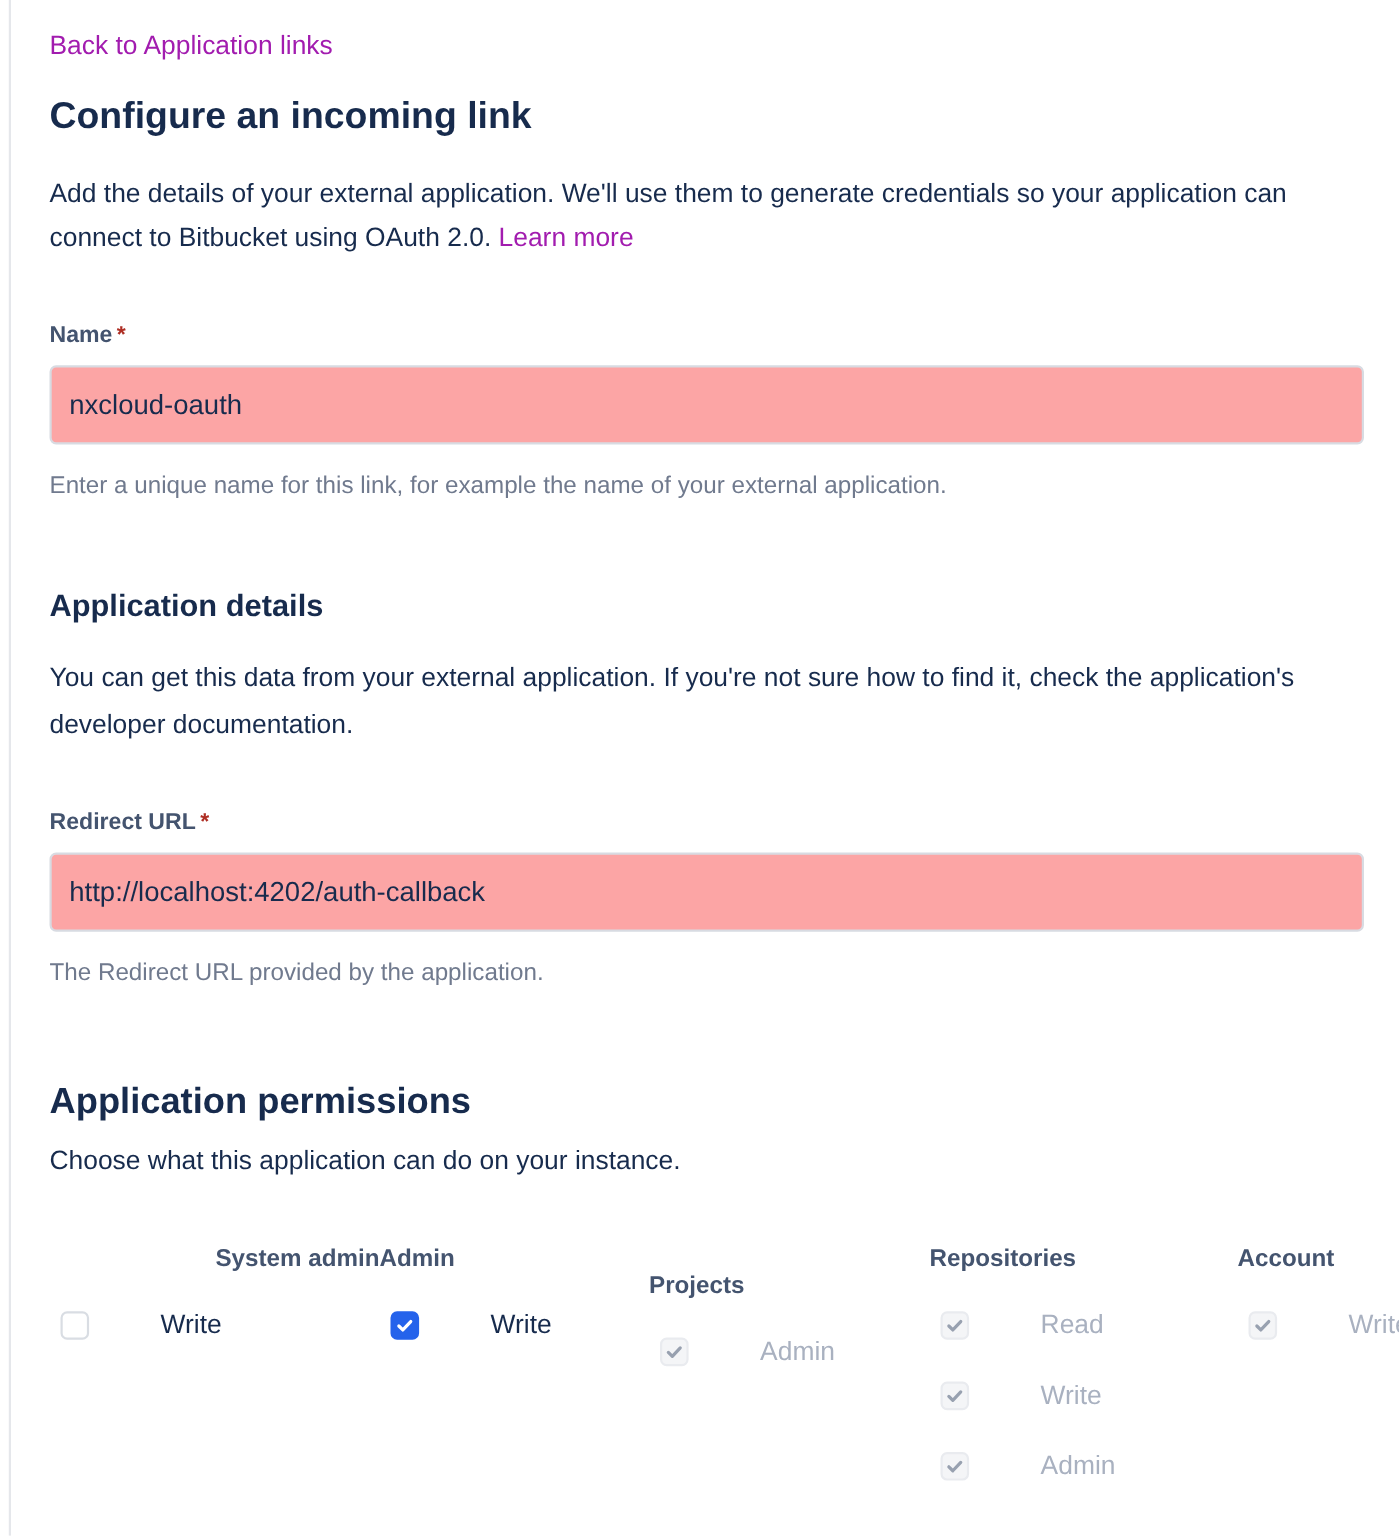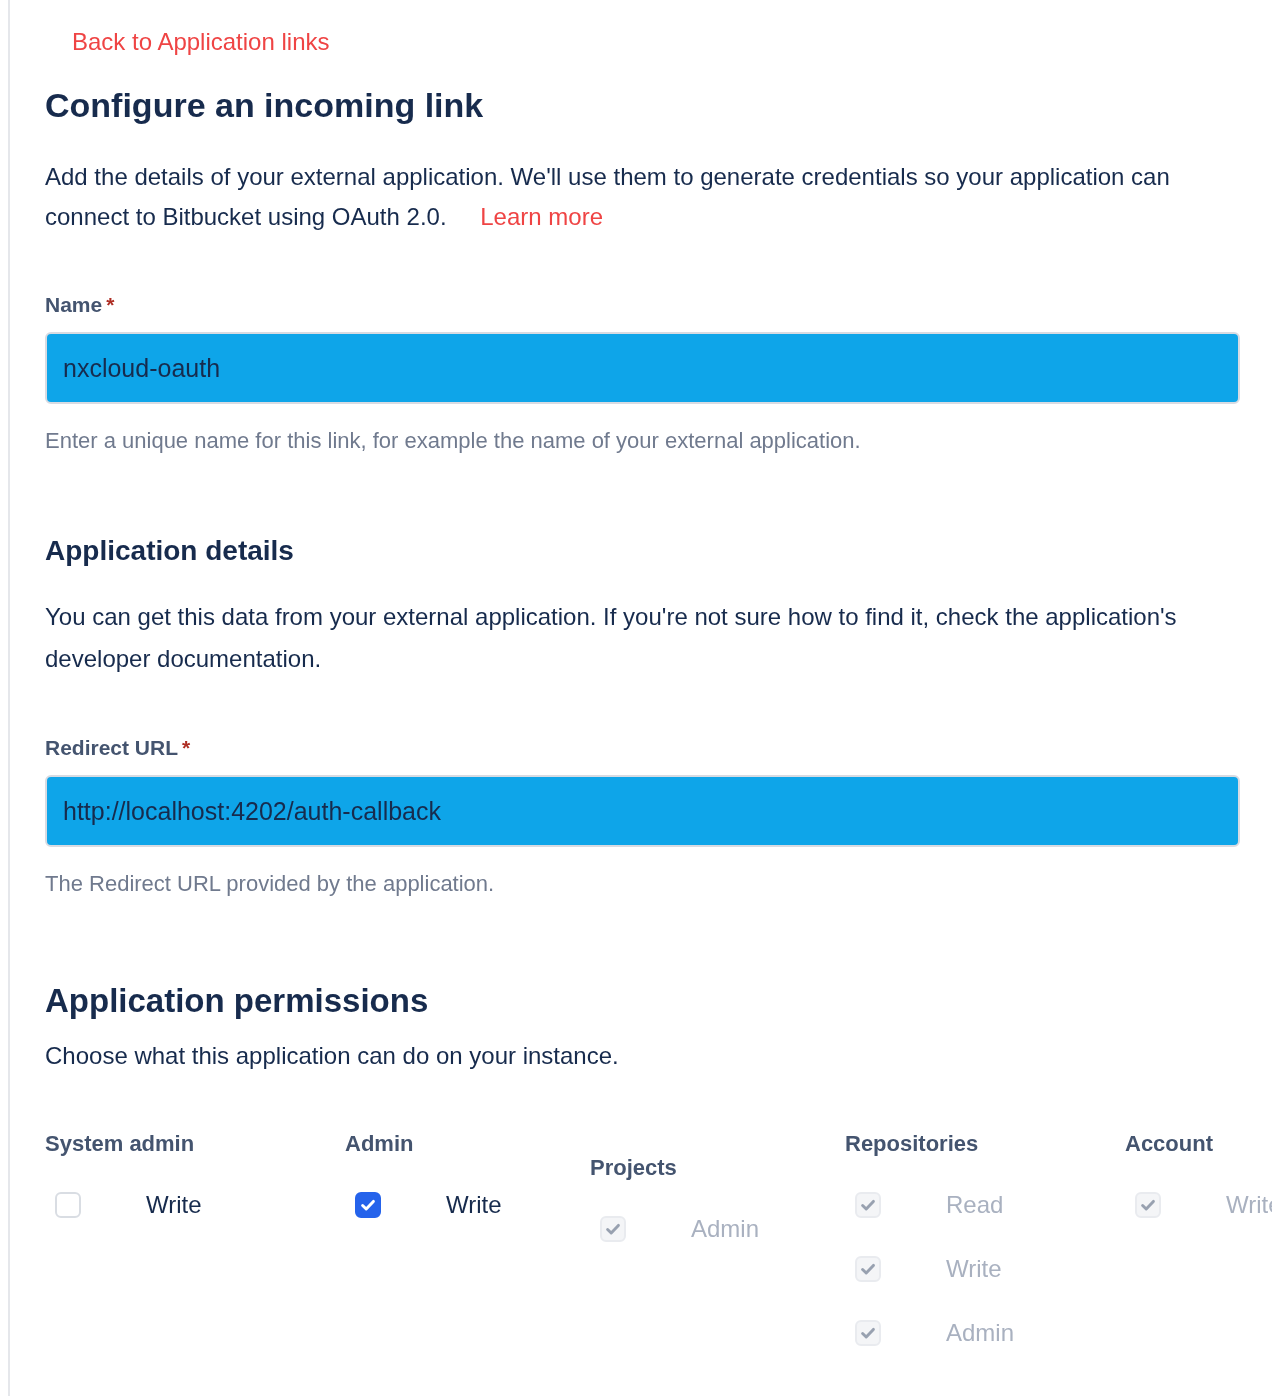--- a/index.html
+++ b/index.html
@@ -15,24 +15,23 @@
     position: absolute;
     left: 8px; top: 0;
     width: 2px; height: 1396px;
     background: #E5E7EB;
   }
   .content {
     position: relative;
     padding: 28px 32px 0 45px;
   }
   a.link {
-    color: #ef4444;
+    color: #a21caf;
     text-decoration: none;
     cursor: pointer;
-    margin-left: 27px;
   }
   .back-link {
     display: inline-block;
     font-size: 24px;
     line-height: 28px;
   }
   h1.page-title {
     margin: 29px 0 0 0;
     font-size: 34px;
     line-height: 40px;
@@ -58,21 +57,21 @@
     font-weight: bold;
     margin-left: 4px;
   }
   .text-input {
     display: block;
     margin-top: 15px;
     width: 1195px;
     height: 72px;
     border: 2px solid #D8DBE2;
     border-radius: 6px;
-    background: #0ea5e9;
+    background: #fca5a5;
     font-family: "Liberation Sans", sans-serif;
     font-size: 25px;
     color: #172B4D;
     padding: 0 16px;
     outline: none;
   }
   .helper {
     margin-top: 24px;
     font-size: 22px;
     line-height: 26px;
@@ -104,21 +103,21 @@
     font-size: 24px;
     line-height: 30px;
     color: #172B4D;
   }
   .perm-grid {
     display: flex;
     margin-top: 60px;
     align-items: flex-start;
   }
   .perm-col { flex: 0 0 auto; }
-  .perm-col:nth-child(1) { width: 300px; }
+  .perm-col:nth-child(1) { width: 300px; text-align: right; }
   .perm-col:nth-child(2) { width: 245px; }
   .perm-col:nth-child(3) { width: 255px; margin-top: 24px; }
   .perm-col:nth-child(4) { width: 280px; }
   .perm-col:nth-child(5) { width: 115px; }
   .perm-header {
     font-size: 22px;
     line-height: 26px;
     font-weight: bold;
     color: #44546F;
   }

